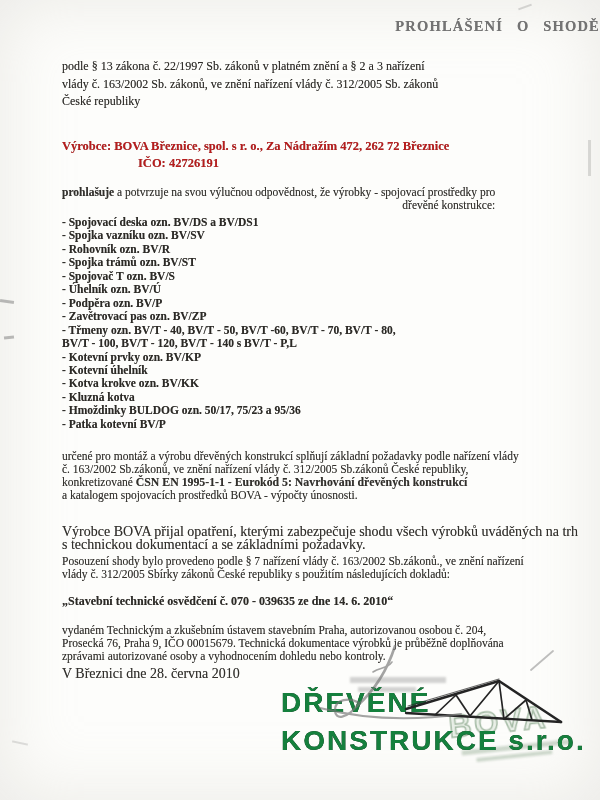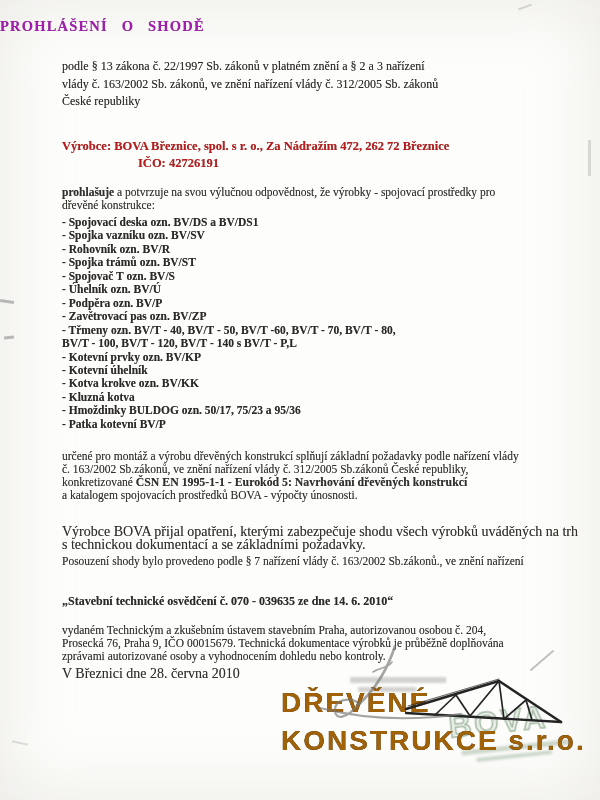--- a/index.html
+++ b/index.html
@@ -13,43 +13,43 @@
     position:relative;width:600px;height:800px;
     background:#fdfdfb;
     box-shadow:inset 0 0 70px rgba(205,202,195,.38);
     color:#32302c;
   }
   .sec{position:absolute;left:62px;}
   .ln{white-space:nowrap;}
   .blur{text-shadow:0 0 .6px rgba(40,40,40,.45);}
 
   .title{
-    left:0;top:18px;width:600px;text-align:left;
+    left:0;top:18px;width:600px;text-align:right;
     font-size:14.5px;font-weight:bold;letter-spacing:1.2px;word-spacing:9px;
-    color:#a21caf;
+    color:#737373;
   }
   .intro{top:58px;font-size:12px;font-weight:normal;line-height:17.5px;color:#2c2a26;}
   .manu{top:138px;font-size:12.5px;font-weight:bold;line-height:17px;color:#b91c1c;}
   .manu .ico{margin-left:76px;}
-  .decl{top:186px;font-size:11.5px;line-height:13.2px;}
+  .decl{top:186px;font-size:11.5px;line-height:13.2px;text-align:right;}
   .decl b{font-weight:bold;}
   .products{top:216px;font-size:11.5px;font-weight:bold;line-height:13.45px;color:#2c2a26;}
   .products .wrap2{}
   .urcene{top:450px;font-size:11.5px;line-height:12.9px;}
   .urcene b{font-size:11.8px;}
   .measures{top:525px;font-size:14px;line-height:13.2px;}
   .assess{top:555px;font-size:11.5px;line-height:13.2px;}
   .cert{top:595px;font-size:11.5px;line-height:13.1px;}
   .cert .ct{font-weight:bold;font-size:12px;margin-bottom:16px;color:#2c2a26;}
   .dateline{top:666px;font-size:14px;}
 
   
   .logo{
     position:absolute;left:281px;top:684px;z-index:2;
-    font-family:"Liberation Sans", sans-serif;font-weight:bold;color:#a16207;
+    font-family:"Liberation Sans", sans-serif;font-weight:bold;color:#15803d;
     line-height:38px;font-size:28px;letter-spacing:2px;
     text-shadow:0 0 .5px #141414;
   }
   .truss{position:absolute;left:404px;top:678px;z-index:3;}
   .sig{position:absolute;left:295px;top:640px;z-index:4;}
   .stamp{
     position:absolute;left:448px;top:688px;width:150px;height:90px;z-index:1;
     transform:rotate(-6deg);
   }
   .stamp-word{
@@ -113,20 +113,21 @@
     <div class="ln">a katalogem spojovacích prostředků BOVA - výpočty únosnosti.</div>
   </div>
 
   <div class="sec measures blur">
     <div class="ln">Výrobce BOVA  přijal opatření, kterými zabezpečuje shodu všech výrobků uváděných na trh</div>
     <div class="ln">s technickou dokumentací a se základními požadavky.</div>
   </div>
 
   <div class="sec assess blur">
     <div class="ln">Posouzení shody bylo provedeno podle § 7 nařízení vlády č. 163/2002 Sb.zákonů., ve znění nařízení</div>
+    <div class="ln">vlády č. 312/2005 Sbírky zákonů České republiky  s použitím následujících dokladů:</div>
   </div>
 
   <div class="sec cert blur">
     <div class="ln ct">„Stavební technické osvědčení č. 070 - 039635 ze dne 14. 6. 2010“</div>
     <div class="ln">vydaném Technickým a zkušebním ústavem stavebním Praha, autorizovanou osobou č. 204,</div>
     <div class="ln">Prosecká 76, Praha 9, IČO 00015679. Technická dokumentace výrobků je průběžně doplňována</div>
     <div class="ln">zprávami autorizované osoby a vyhodnocením dohledu nebo kontroly.</div>
   </div>
 
   <div class="sec dateline blur">V Březnici dne 28. června  2010</div>

